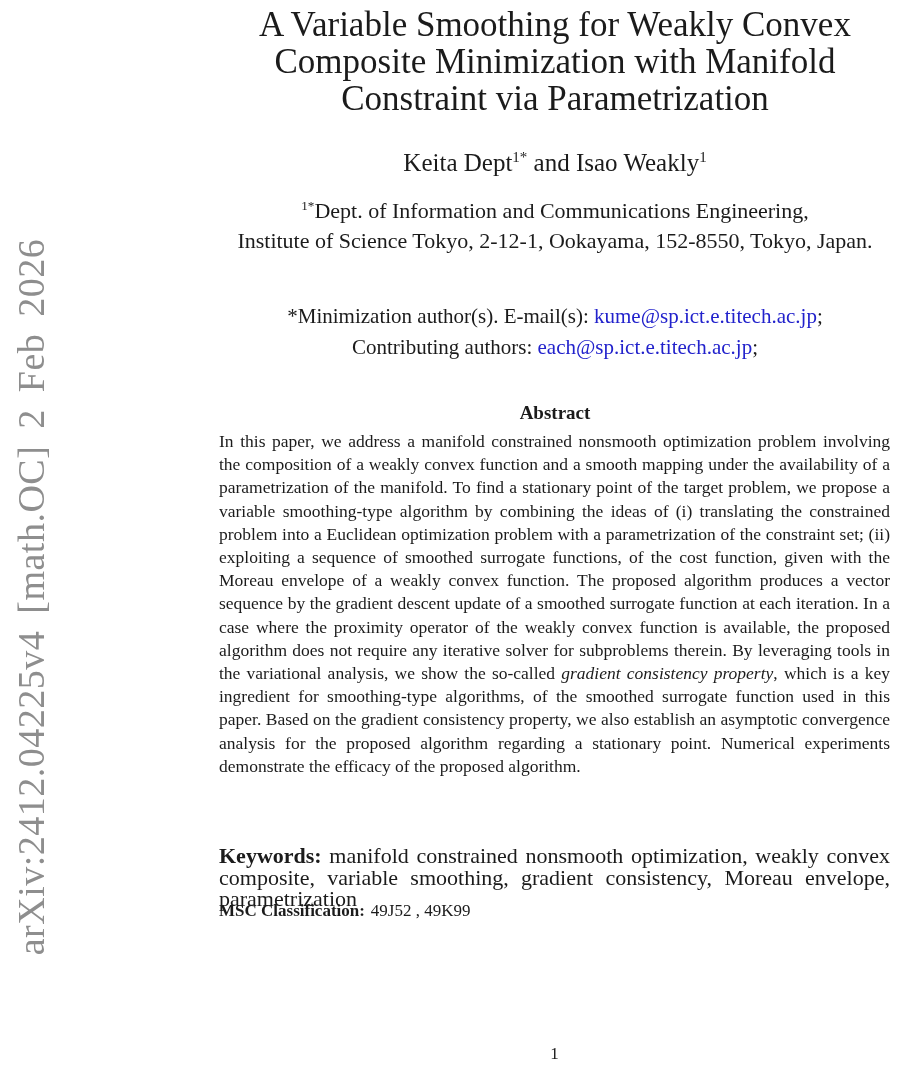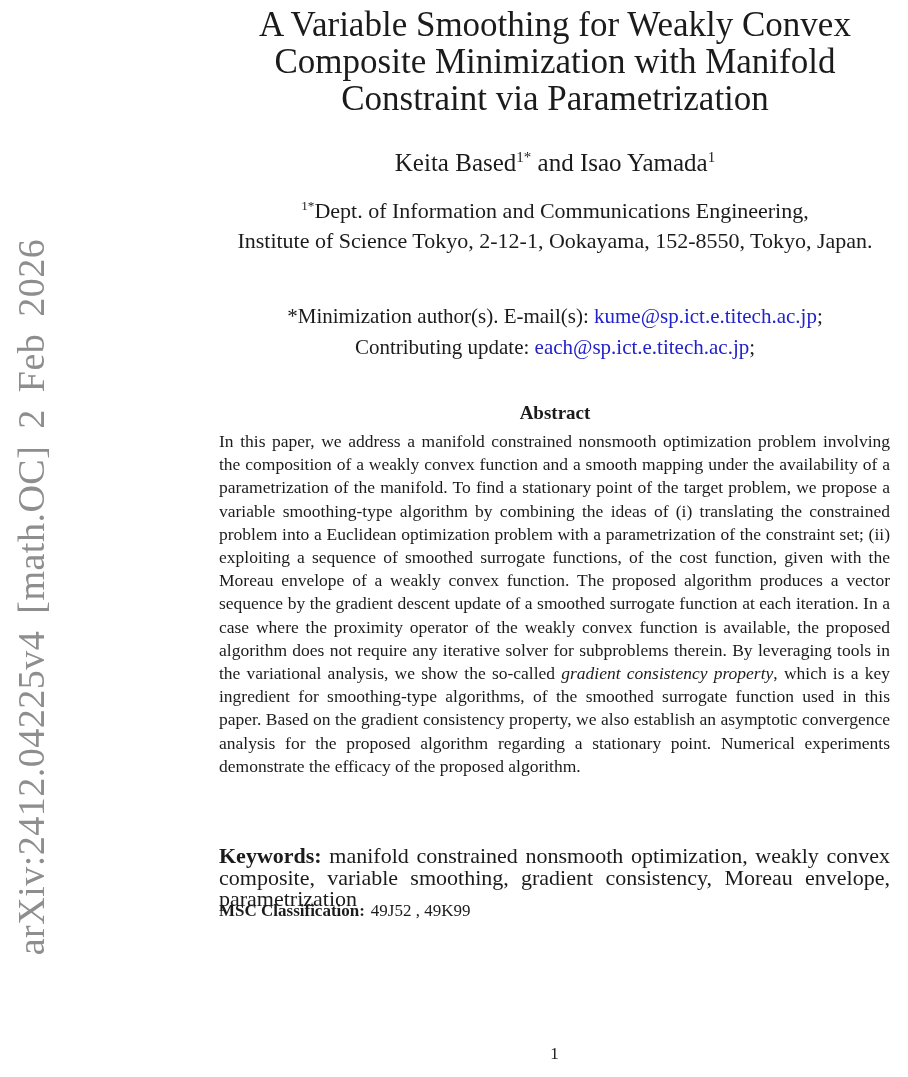--- a/index.html
+++ b/index.html
@@ -114,31 +114,31 @@
 
   <div class="arxiv-strip">arXiv:2412.04225v4 [math.OC] 2 Feb 2026</div>
 
   <div class="centered-block paper-title">
     <div class="tline">A Variable Smoothing for Weakly Convex</div>
     <div class="tline">Composite Minimization with Manifold</div>
     <div class="tline">Constraint via Parametrization</div>
   </div>
 
   <div class="centered-block authors">
-    <span>Keita Based</span><sup>1*</sup><span> and </span><span>Isao Yamada</span><sup>1</sup>
+    <span>Keita Dept</span><sup>1*</sup><span> and </span><span>Isao Weakly</span><sup>1</sup>
   </div>
 
   <div class="centered-block affiliation">
     <div class="aline"><sup>1*</sup><span>Dept. of Information and Communications Engineering,</span></div>
     <div class="aline">Institute of Science Tokyo, 2-12-1, Ookayama, 152-8550, Tokyo, Japan.</div>
   </div>
 
   <div class="centered-block contact">
     <div class="cline"><span>*Minimization author(s). E-mail(s): </span><a>kume@sp.ict.e.titech.ac.jp</a><span>;</span></div>
-    <div class="cline"><span>Contributing update: </span><a>each@sp.ict.e.titech.ac.jp</a><span>;</span></div>
+    <div class="cline"><span>Contributing authors: </span><a>each@sp.ict.e.titech.ac.jp</a><span>;</span></div>
   </div>
 
   <div class="centered-block abstract-heading">Abstract</div>
 
   <div class="abstract-body">
     <span>In this paper, we address a manifold constrained nonsmooth optimization problem involving the composition of a weakly convex function and a smooth mapping under the availability of a parametrization of the manifold. To find a stationary point of the target problem, we propose a variable smoothing-type algorithm by combining the ideas of (i) translating the constrained problem into a Euclidean optimization problem with a parametrization of the constraint set; (ii) exploiting a sequence of smoothed surrogate functions, of the cost function, given with the Moreau envelope of a weakly convex function. The proposed algorithm produces a vector sequence by the gradient descent update of a smoothed surrogate function at each iteration. In a case where the proximity operator of the weakly convex function is available, the proposed algorithm does not require any iterative solver for subproblems therein. By leveraging tools in the variational analysis, we show the so-called </span><span class="italic">gradient consistency property</span><span>, which is a key ingredient for smoothing-type algorithms, of the smoothed surrogate function used in this paper. Based on the gradient consistency property, we also establish an asymptotic convergence analysis for the proposed algorithm regarding a stationary point. Numerical experiments demonstrate the efficacy of the proposed algorithm.</span>
   </div>
 
   <div class="keywords">
     <b>Keywords:</b><span>manifold constrained nonsmooth optimization, weakly convex composite, variable smoothing, gradient consistency, Moreau envelope, parametrization</span>

